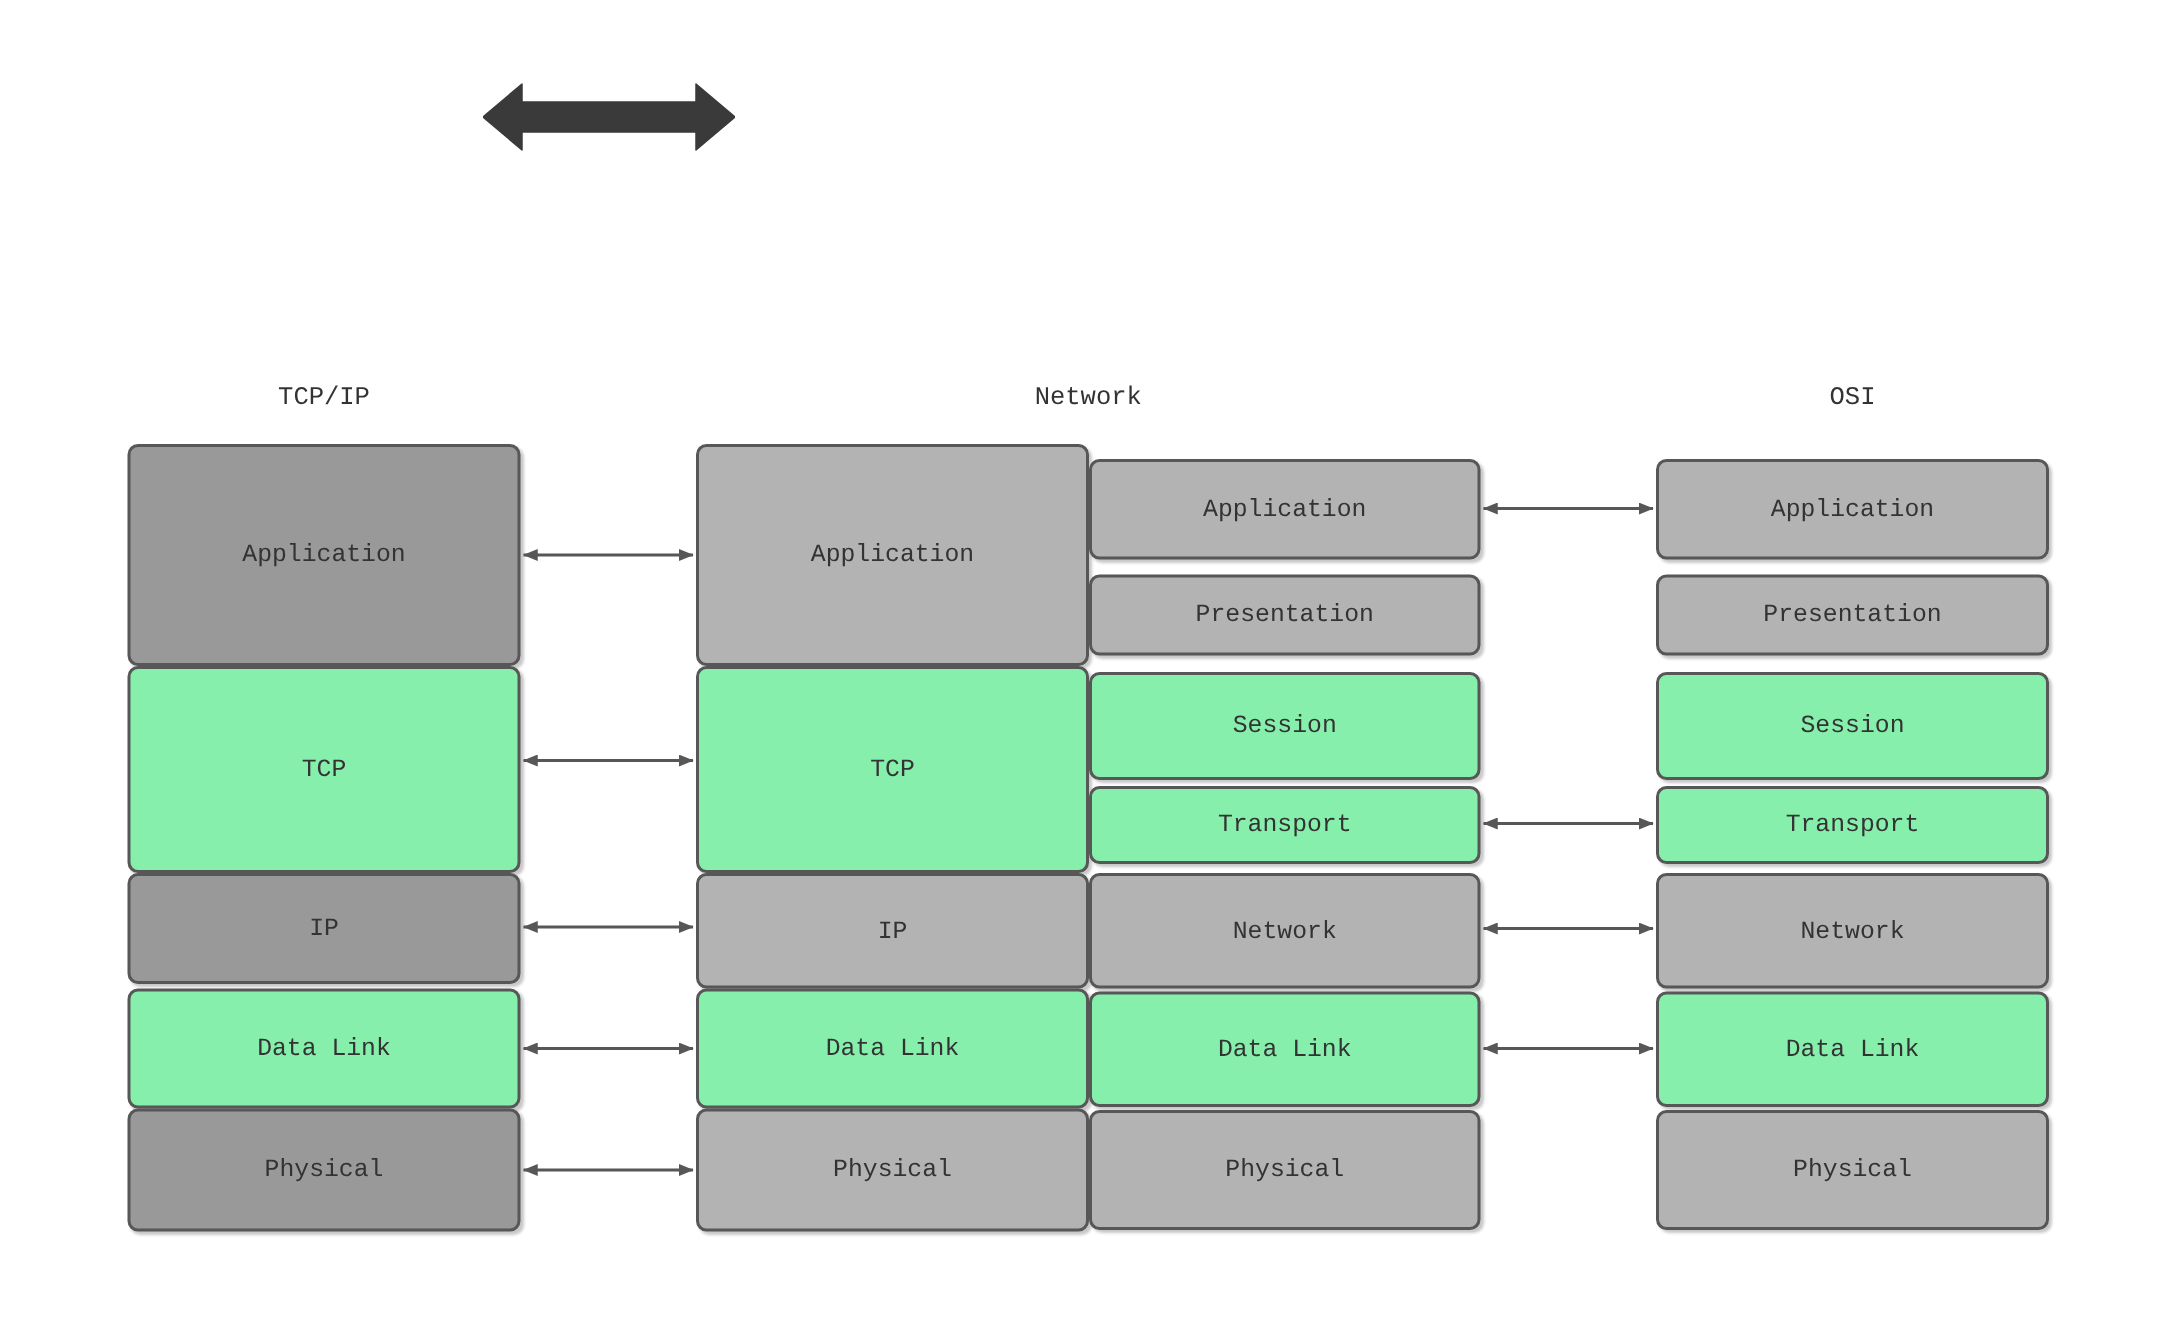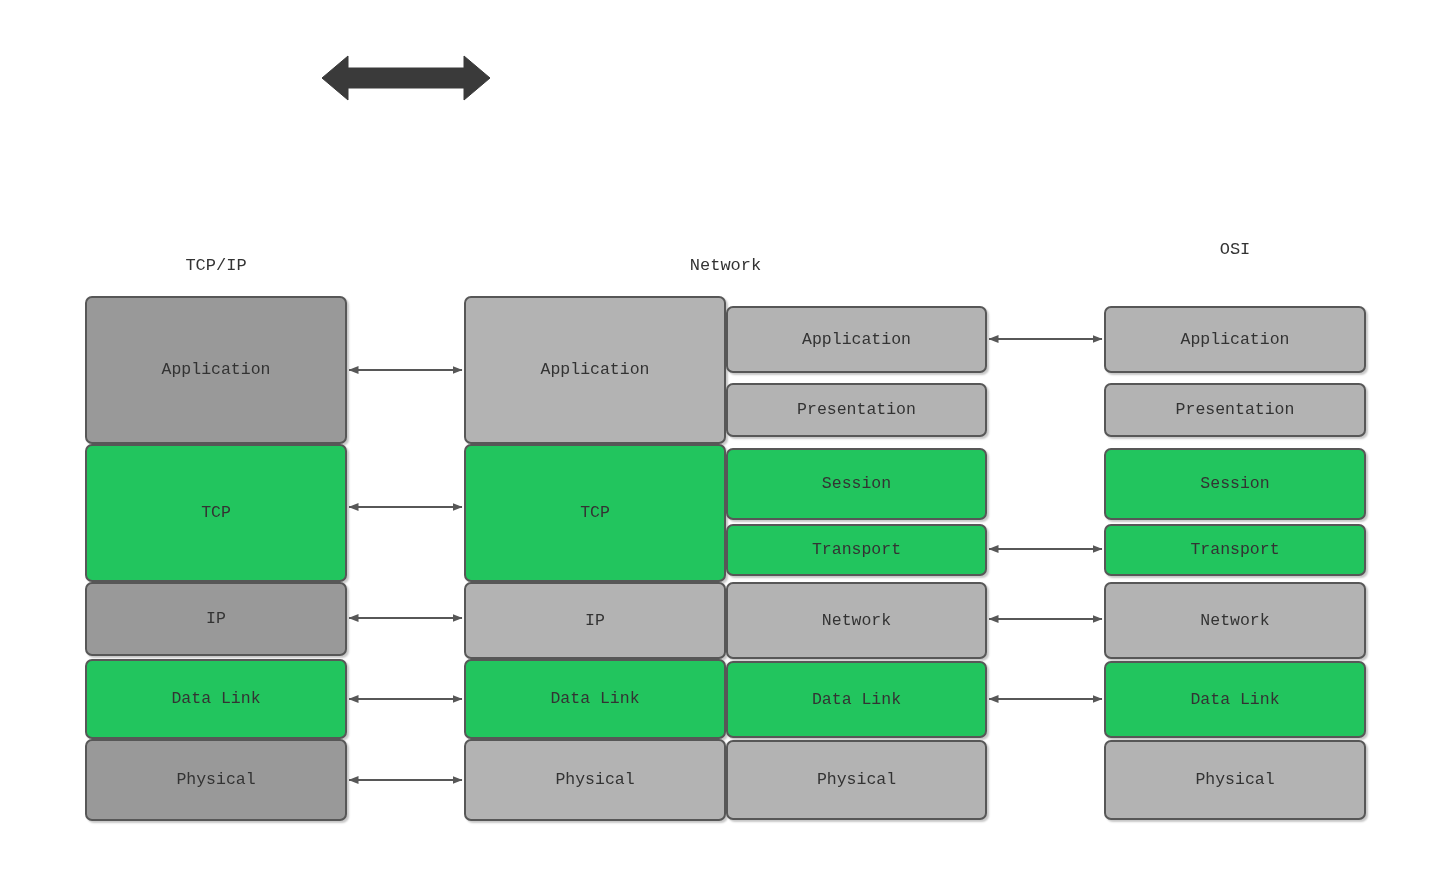--- a/index.html
+++ b/index.html
@@ -48,21 +48,21 @@
     justify-content: center;
     font-size: 16.5px;
     line-height: 20px;
     color: #333333;
     text-align: left;
     white-space: nowrap;
     user-select: none;
   }
   .cell.fill-dark  { background: #999999; }
   .cell.fill-light { background: #b3b3b3; }
-  .cell.fill-white { background: #22c55e; }
+  .cell.fill-white { background: #86efac; }
 
   
   #connectors {
     position: absolute;
     left: 0; top: 0;
     width: 1452px;
     height: 880px;
     pointer-events: none;
   }
 
@@ -79,21 +79,21 @@
 <body>
 
 <div id="canvas">
 
   <svg id="big-arrow" viewBox="0 0 168 52">
     <polygon points="0,26 26,4 26,16 142,16 142,4 168,26 142,48 142,36 26,36 26,48" fill="#3a3a3a" stroke="#3a3a3a" stroke-width="1" stroke-linejoin="round"></polygon>
   </svg>
 
   <div class="col-title" style="left:85px;  top:256px; width:262px;">TCP/IP</div>
   <div class="col-title" style="left:464px; top:256px; width:523px;">Network</div>
-  <div class="col-title" style="left:1104px; top:240px; width:262px;">OSI</div>
+  <div class="col-title" style="left:1104px; top:256px; width:262px;">OSI</div>
 
   <div class="cell fill-dark" style="left:85px; top:296px; width:262px; height:148px;">Application</div>
   <div class="cell fill-white" style="left:85px; top:444px; width:262px; height:138px;">TCP</div>
   <div class="cell fill-dark" style="left:85px; top:582px; width:262px; height:74px;">IP</div>
   <div class="cell fill-white" style="left:85px; top:659px; width:262px; height:80px;">Data Link</div>
   <div class="cell fill-dark" style="left:85px; top:739px; width:262px; height:82px;">Physical</div>
 
   <div class="cell fill-light" style="left:464px; top:296px; width:262px; height:148px;">Application</div>
   <div class="cell fill-white" style="left:464px; top:444px; width:262px; height:138px;">TCP</div>
   <div class="cell fill-light" style="left:464px; top:582px; width:262px; height:77px;">IP</div>

